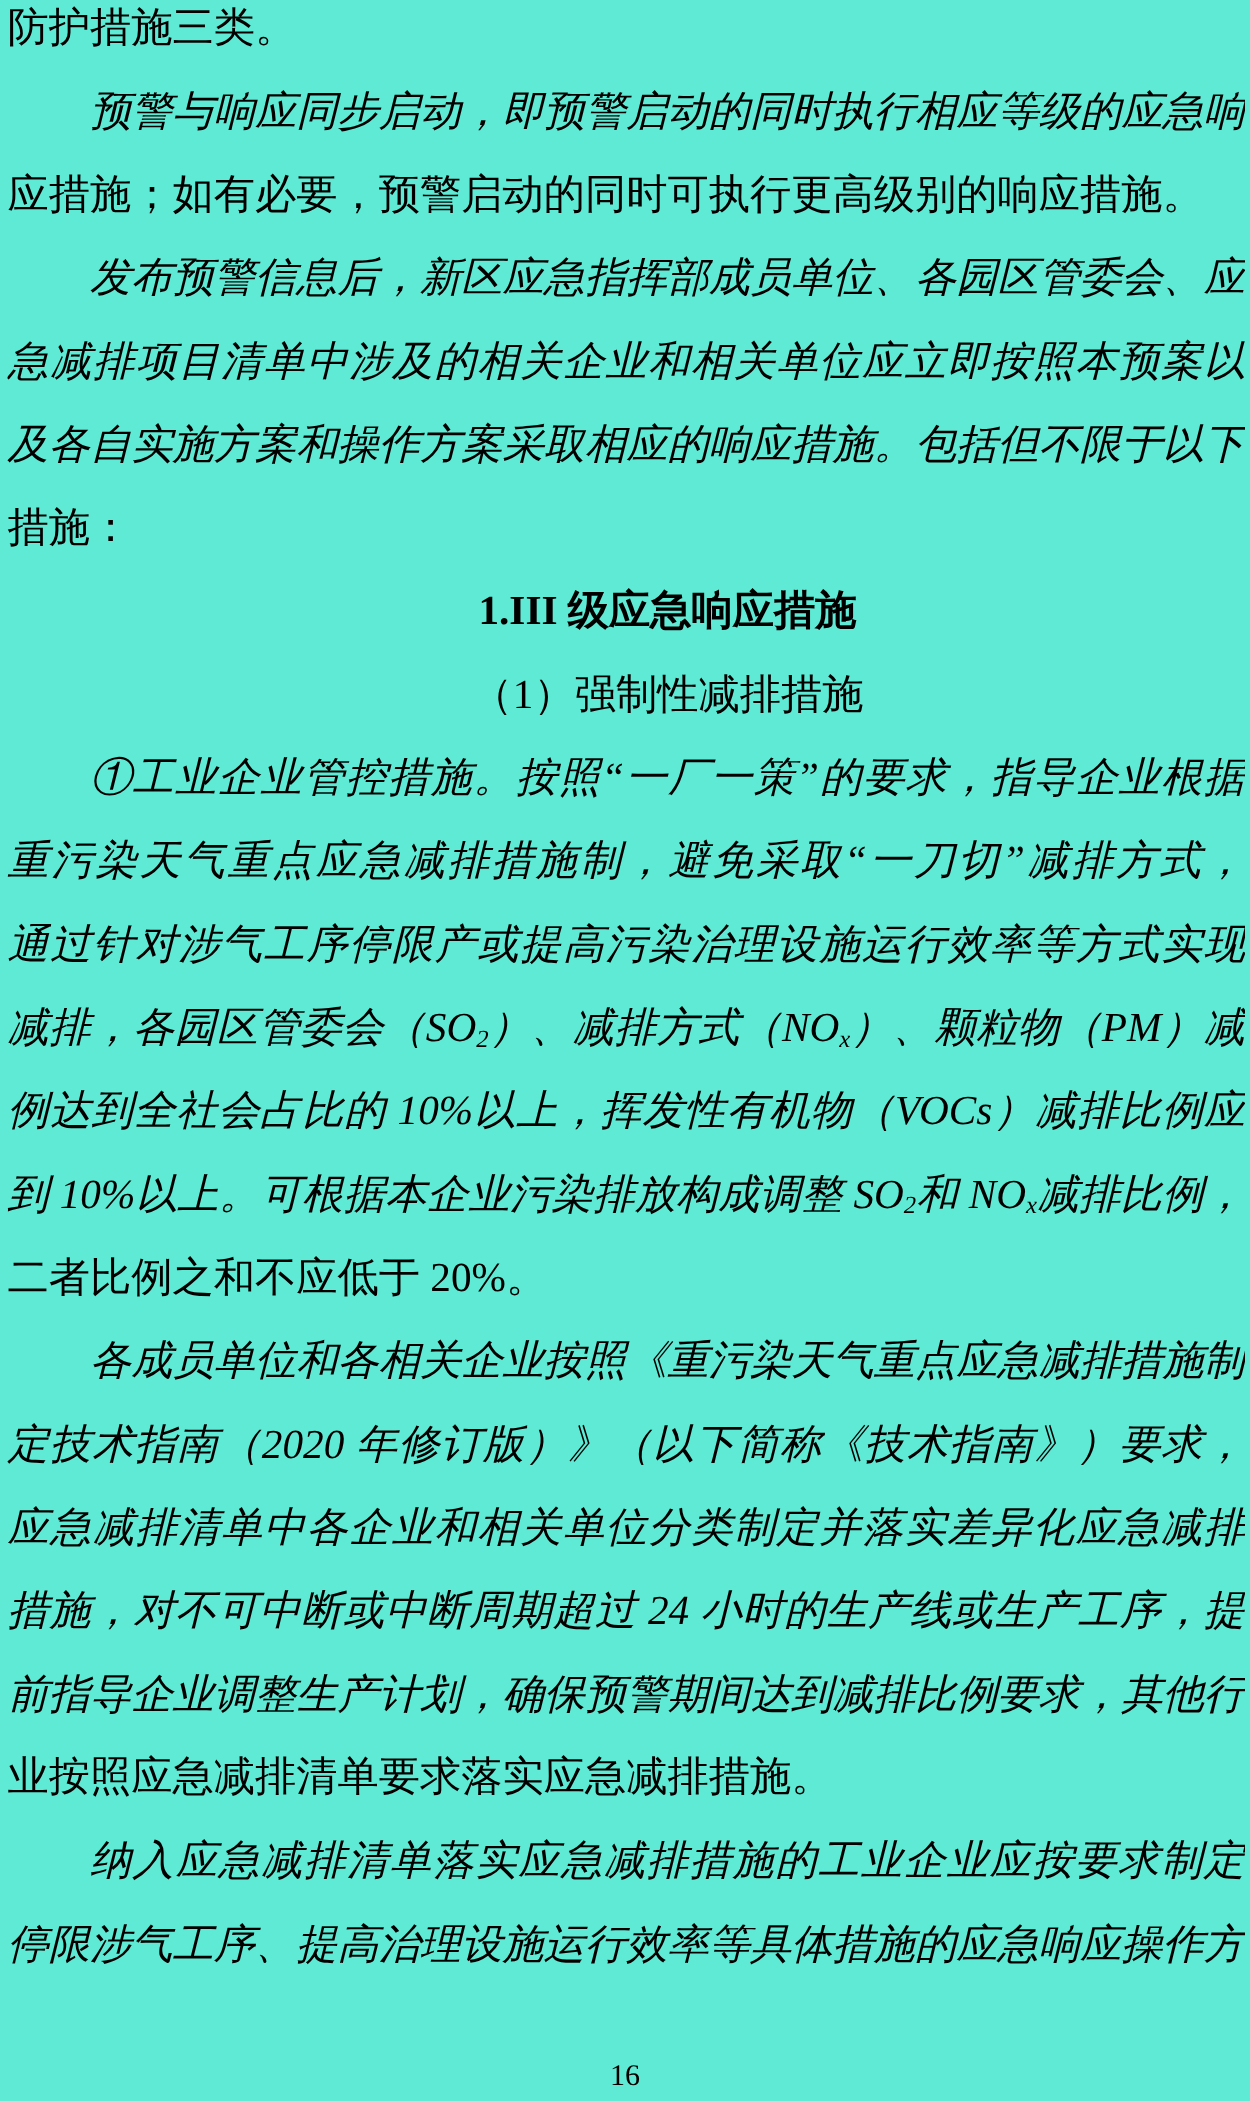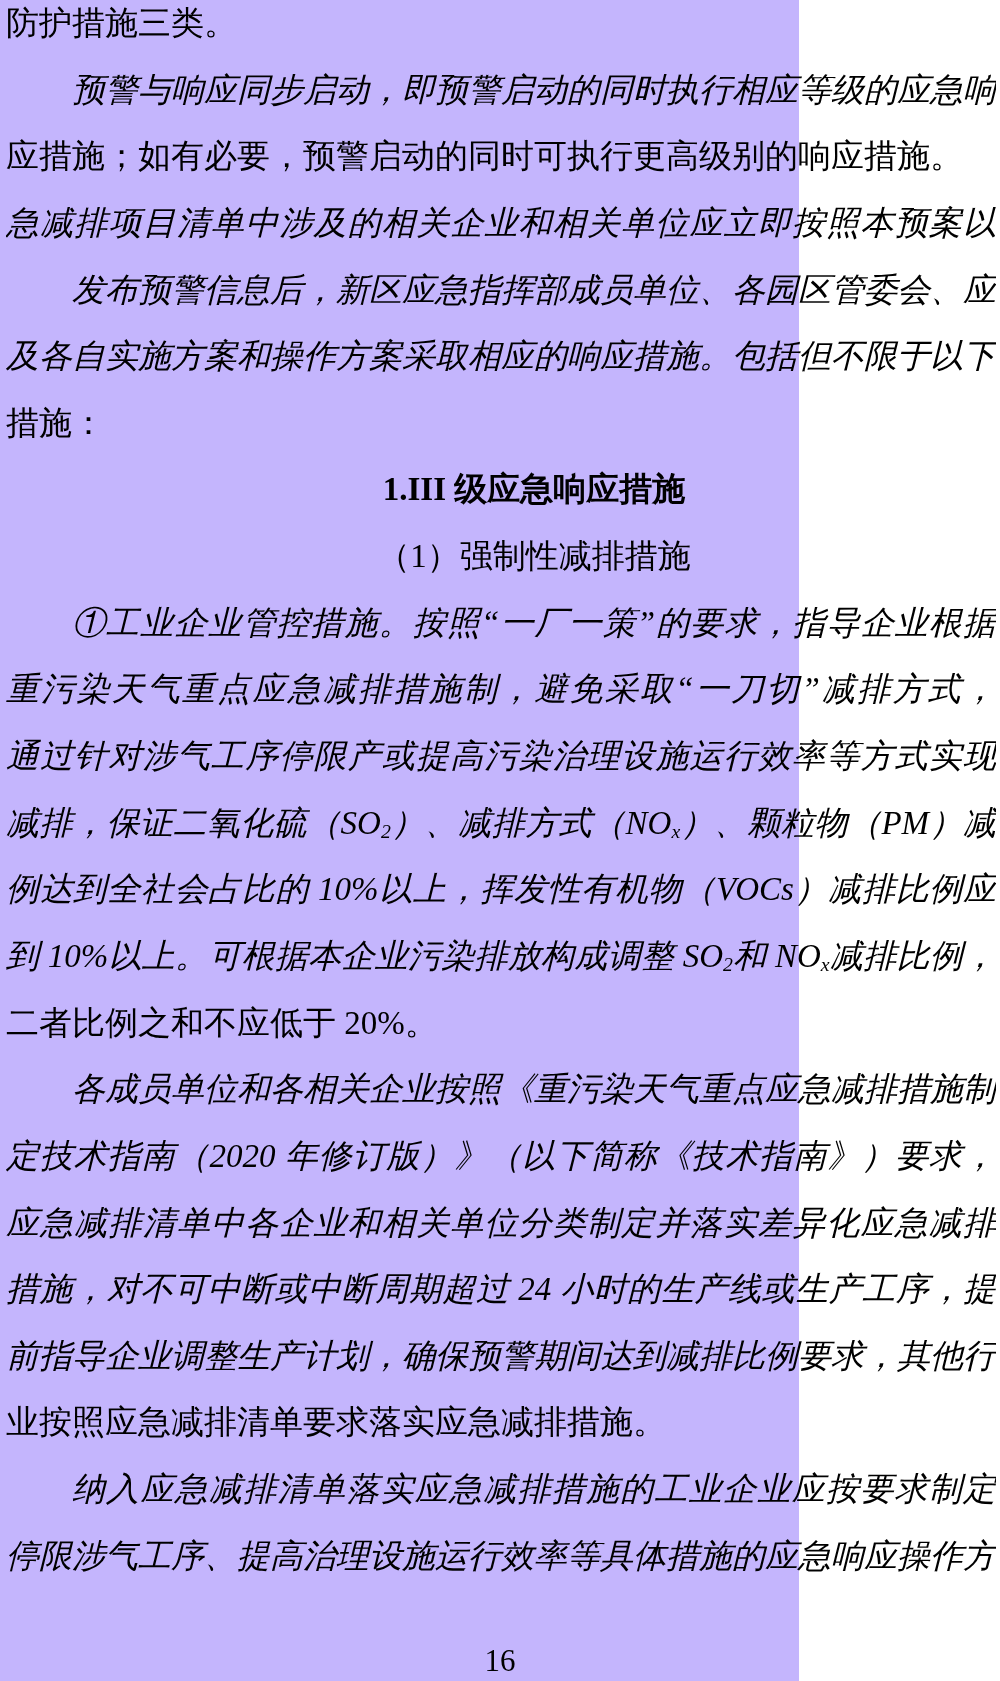--- a/index.html
+++ b/index.html
@@ -11,23 +11,23 @@
     position: relative;
     width: 1000px;
     height: 1681px;
     overflow: hidden;
     color: #000000;
     font-family: "Liberation Serif", "DejaVu Serif", serif;
   }
   #page {
     position: absolute;
     left: 0; top: 0;
-    width: 799px;
+    width: 1000px;
     height: 1681px;
-    background: #c4b5fd;
+    background: #5eead4;
   }
   #text-body {
     position: absolute;
     left: 6px;
     top: -10px;
     width: 990px;
   }
   .line {
     font-size: 33px;
     line-height: 66.65px;
@@ -52,42 +52,42 @@
   .sub {
     font-size: 0.6em;
     vertical-align: -0.22em;
   }
   #footer {
     position: absolute;
     left: 0;
     top: 1645px;
     width: 1000px;
     text-align: center;
-    font-size: 31px;
+    font-size: 24px;
     line-height: 32px;
   }
 </style>
 </head>
 <body>
 
 <div id="page">
   <div id="text-body">
       <div class="line"><span>防护措施三类。</span></div>
       <div class="line indent justify"><span>预警与响应同步启动，即预警启动的同时执行相应等级的应急响</span></div>
       <div class="line"><span>应措施；如有必要，预警启动的同时可执行更高级别的响应措施。</span></div>
+      <div class="line indent justify"><span>发布预警信息后，新区应急指挥部成员单位、各园区管委会、应</span></div>
       <div class="line justify"><span>急减排项目清单中涉及的相关企业和相关单位应立即按照本预案以</span></div>
-      <div class="line indent justify"><span>发布预警信息后，新区应急指挥部成员单位、各园区管委会、应</span></div>
       <div class="line justify"><span>及各自实施方案和操作方案采取相应的响应措施。包括但不限于以下</span></div>
       <div class="line"><span>措施：</span></div>
       <div class="line indent bold"><span>1.III 级应急响应措施</span></div>
       <div class="line indent"><span>（1）强制性减排措施</span></div>
       <div class="line indent justify"><span>①工业企业管控措施。按照“一厂一策”的要求，指导企业根据</span></div>
       <div class="line justify"><span>重污染天气重点应急减排措施制，避免采取“一刀切”减排方式，</span></div>
       <div class="line justify"><span>通过针对涉气工序停限产或提高污染治理设施运行效率等方式实现</span></div>
-      <div class="line justify"><span>减排，保证二氧化硫（SO</span><span class="sub">2</span><span>）、减排方式（NO</span><span class="sub">x</span><span>）、颗粒物（PM）减排比</span></div>
+      <div class="line justify"><span>减排，各园区管委会（SO</span><span class="sub">2</span><span>）、减排方式（NO</span><span class="sub">x</span><span>）、颗粒物（PM）减排比</span></div>
       <div class="line justify"><span>例达到全社会占比的 10%以上，挥发性有机物（VOCs）减排比例应达</span></div>
       <div class="line justify"><span>到 10%以上。可根据本企业污染排放构成调整 SO</span><span class="sub">2</span><span>和 NO</span><span class="sub">x</span><span>减排比例，但</span></div>
       <div class="line"><span>二者比例之和不应低于 20%。</span></div>
       <div class="line indent justify"><span>各成员单位和各相关企业按照《重污染天气重点应急减排措施制</span></div>
       <div class="line justify"><span>定技术指南（2020 年修订版）》（以下简称《技术指南》）要求，指导</span></div>
       <div class="line justify"><span>应急减排清单中各企业和相关单位分类制定并落实差异化应急减排</span></div>
       <div class="line justify"><span>措施，对不可中断或中断周期超过 24 小时的生产线或生产工序，提</span></div>
       <div class="line justify"><span>前指导企业调整生产计划，确保预警期间达到减排比例要求，其他行</span></div>
       <div class="line"><span>业按照应急减排清单要求落实应急减排措施。</span></div>
       <div class="line indent justify"><span>纳入应急减排清单落实应急减排措施的工业企业应按要求制定</span></div>

